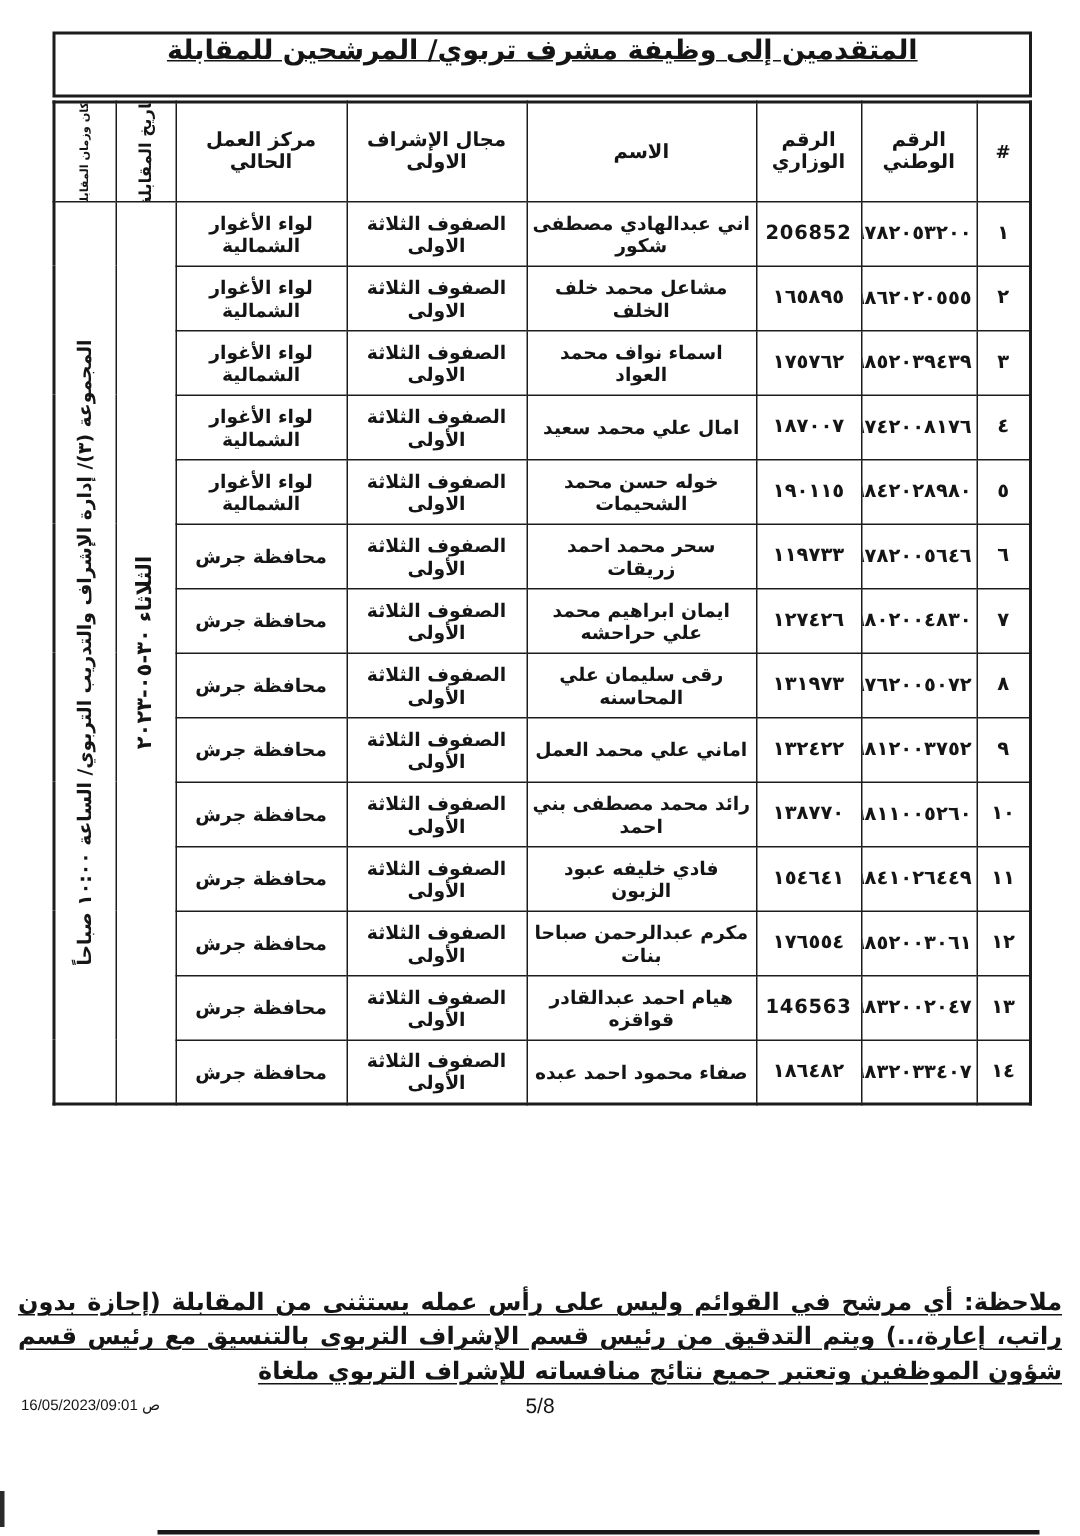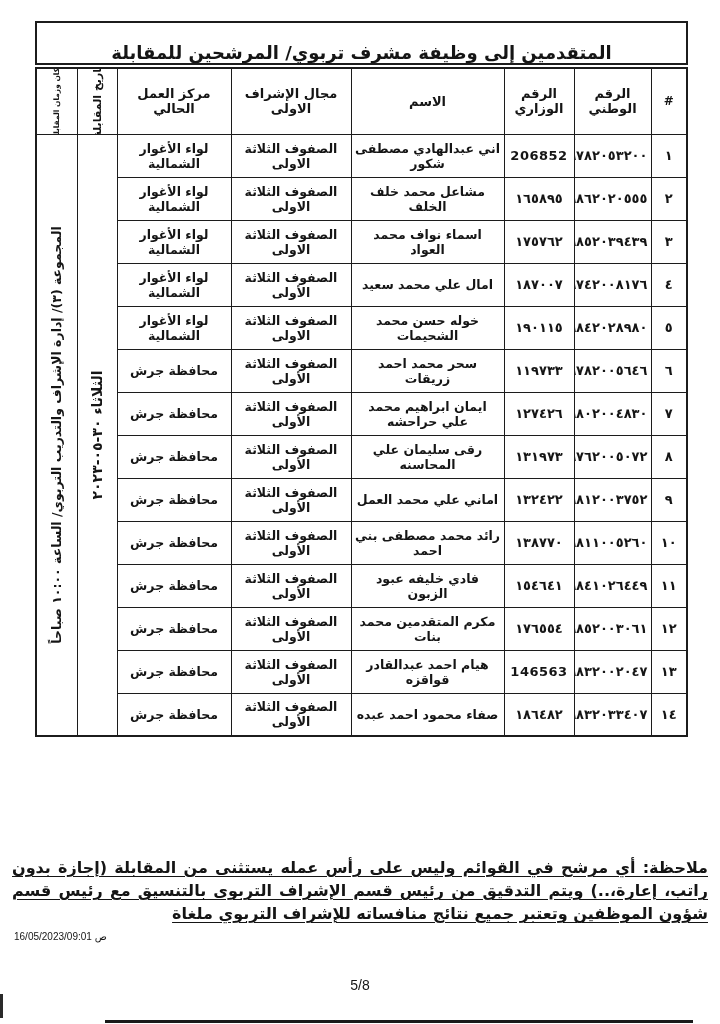--- a/index.html
+++ b/index.html
@@ -2,21 +2,21 @@
 <html lang="ar" dir="rtl"><head>
 <meta charset="utf-8">
 <style>
   html,body{margin:0;padding:0;}
   body{
     width:720px;height:1024px;position:relative;background:#ffffff;
     font-family:"DejaVu Sans", sans-serif;color:#151515;direction:rtl;overflow:hidden;
   }
   .title-box{
     position:absolute;top:21px;right:32px;width:649px;height:40px;
-    border:2px solid #1c1c1c;display:flex;align-items:flex-end;justify-content:center;
+    border:2px solid #1c1c1c;display:flex;align-items:flex-start;justify-content:center;text-decoration:underline;
   }
   .title-box .t{font-size:18px;font-weight:bold;letter-spacing:0;}
   table.main{
     position:absolute;top:67px;right:32px;width:653px;
     border-collapse:collapse;table-layout:fixed;border:2px solid #1c1c1c;
   }
   table.main th,table.main td{
     border:1.6px solid #1c1c1c;font-weight:bold;text-align:center;
     vertical-align:middle;padding:0 3px;overflow:hidden;
   }
@@ -43,21 +43,21 @@
     font-size:16px;font-weight:bold;line-height:1.45;
     text-align:justify;text-decoration:underline;
     text-underline-offset:3px;
   }
   .footer-ts{
     position:absolute;top:931px;left:14px;direction:ltr;
     font-size:10px;font-family:"Liberation Sans", sans-serif;
   }
   .footer-pg{
     position:absolute;top:929px;left:0;right:0;text-align:center;
-    font-size:14px;font-family:"Liberation Sans", sans-serif;margin-top:48px;
+    font-size:14px;font-family:"Liberation Sans", sans-serif;
   }
   .scan-line{
     position:absolute;top:1020px;left:105px;width:588px;height:3px;background:#1a1a1a;
   }
   .scan-tick{
     position:absolute;top:994px;left:0;width:3px;height:24px;background:#2a2a2a;
   }
 </style>
 </head>
 <body>
@@ -185,21 +185,21 @@
       <td class="c-nat">٩٨٤١٠٢٦٤٤٩</td>
       <td class="c-min">١٥٤٦٤١</td>
       <td class="c-name">فادي خليفه عبود الزبون</td>
       <td class="c-sup">الصفوف الثلاثة الأولى</td>
       <td class="c-work">محافظة جرش</td>
     </tr>
     <tr>
       <td class="c-num">١٢</td>
       <td class="c-nat">٩٨٥٢٠٠٣٠٦١</td>
       <td class="c-min">١٧٦٥٥٤</td>
-      <td class="c-name">مكرم المتقدمين محمد بنات</td>
+      <td class="c-name">مكرم عبدالرحمن صباحا بنات</td>
       <td class="c-sup">الصفوف الثلاثة الأولى</td>
       <td class="c-work">محافظة جرش</td>
     </tr>
     <tr>
       <td class="c-num">١٣</td>
       <td class="c-nat">٩٨٣٢٠٠٢٠٤٧</td>
       <td class="c-min">146563</td>
       <td class="c-name">هيام احمد عبدالقادر قواقزه</td>
       <td class="c-sup">الصفوف الثلاثة الأولى</td>
       <td class="c-work">محافظة جرش</td>

